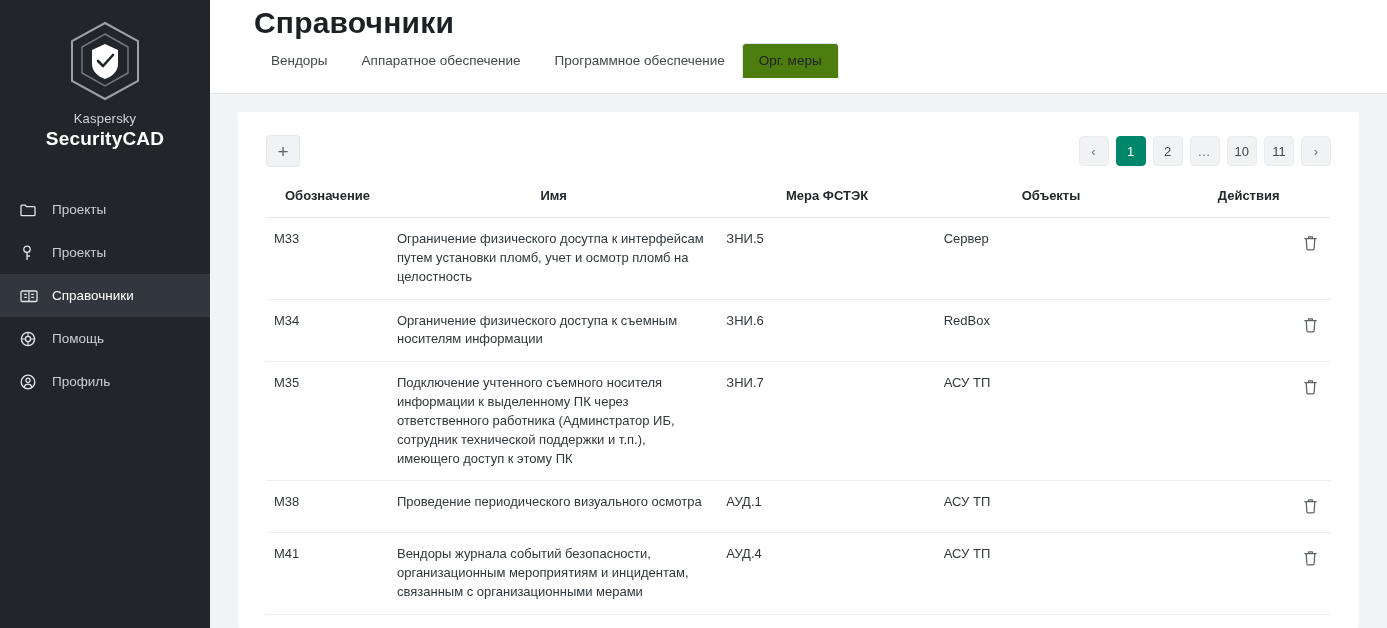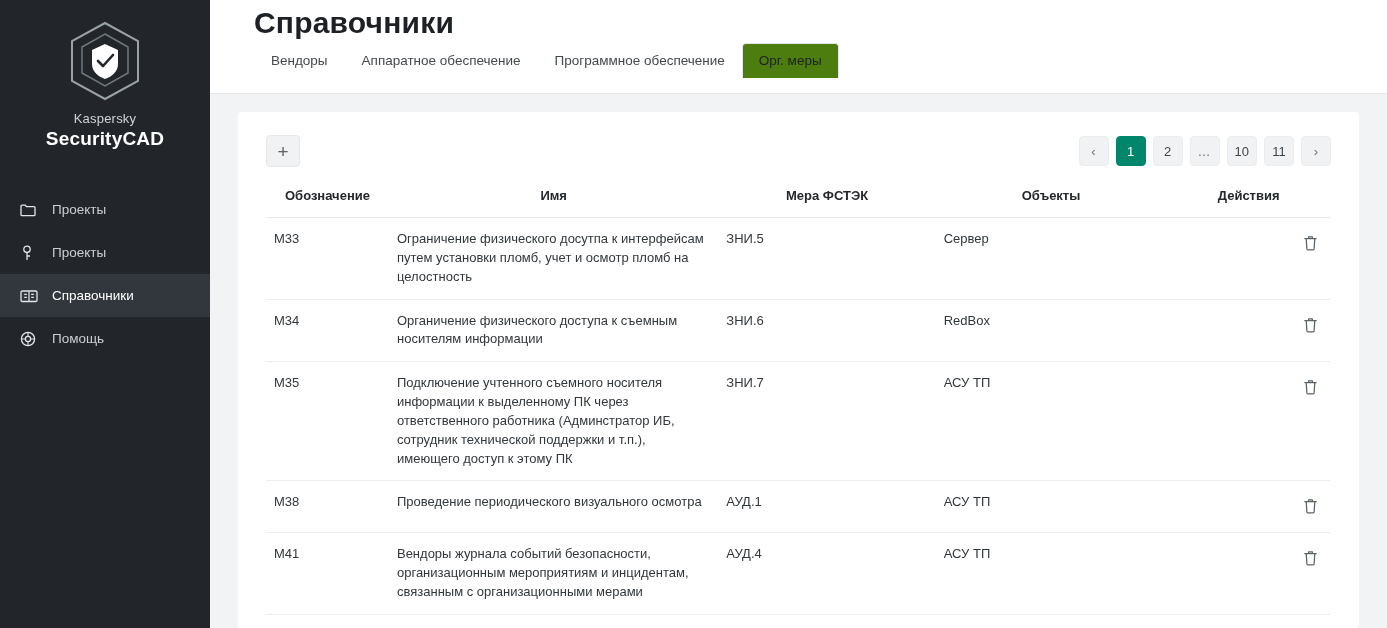--- a/index.html
+++ b/index.html
@@ -289,20 +289,30 @@
         <span class="nav-icon">
           <svg width="16" height="16" viewBox="0 0 16 16" fill="none">
               <circle cx="8" cy="8" r="6.6" stroke="currentColor" stroke-width="1.3"></circle>
               <circle cx="8" cy="8" r="2.6" stroke="currentColor" stroke-width="1.3"></circle>
               <path d="M8 1.4v3.9M8 10.6v4M1.4 8h4M10.6 8h4" stroke="currentColor" stroke-width="1.1"></path>
             </svg>
         </span>
         <span class="nav-label">Помощь</span>
       </div>
 
+      <div class="nav-item">
+        <span class="nav-icon">
+          <svg width="16" height="16" viewBox="0 0 16 16" fill="none">
+              <circle cx="8" cy="8" r="6.8" stroke="currentColor" stroke-width="1.3"></circle>
+              <circle cx="8" cy="6.2" r="2.1" stroke="currentColor" stroke-width="1.2"></circle>
+              <path d="M3.9 13.2c.8-2 2.3-3 4.1-3s3.3 1 4.1 3" stroke="currentColor" stroke-width="1.2"></path>
+            </svg>
+        </span>
+        <span class="nav-label">Профиль</span>
+      </div>
     </nav>
   </aside>
 
   <section class="main">
 
     <div class="header">
       <h1 class="page-title">Справочники</h1>
       <div class="tabs-rule"></div>
       <div class="tabs">
         <div class="tab">Вендоры</div>

